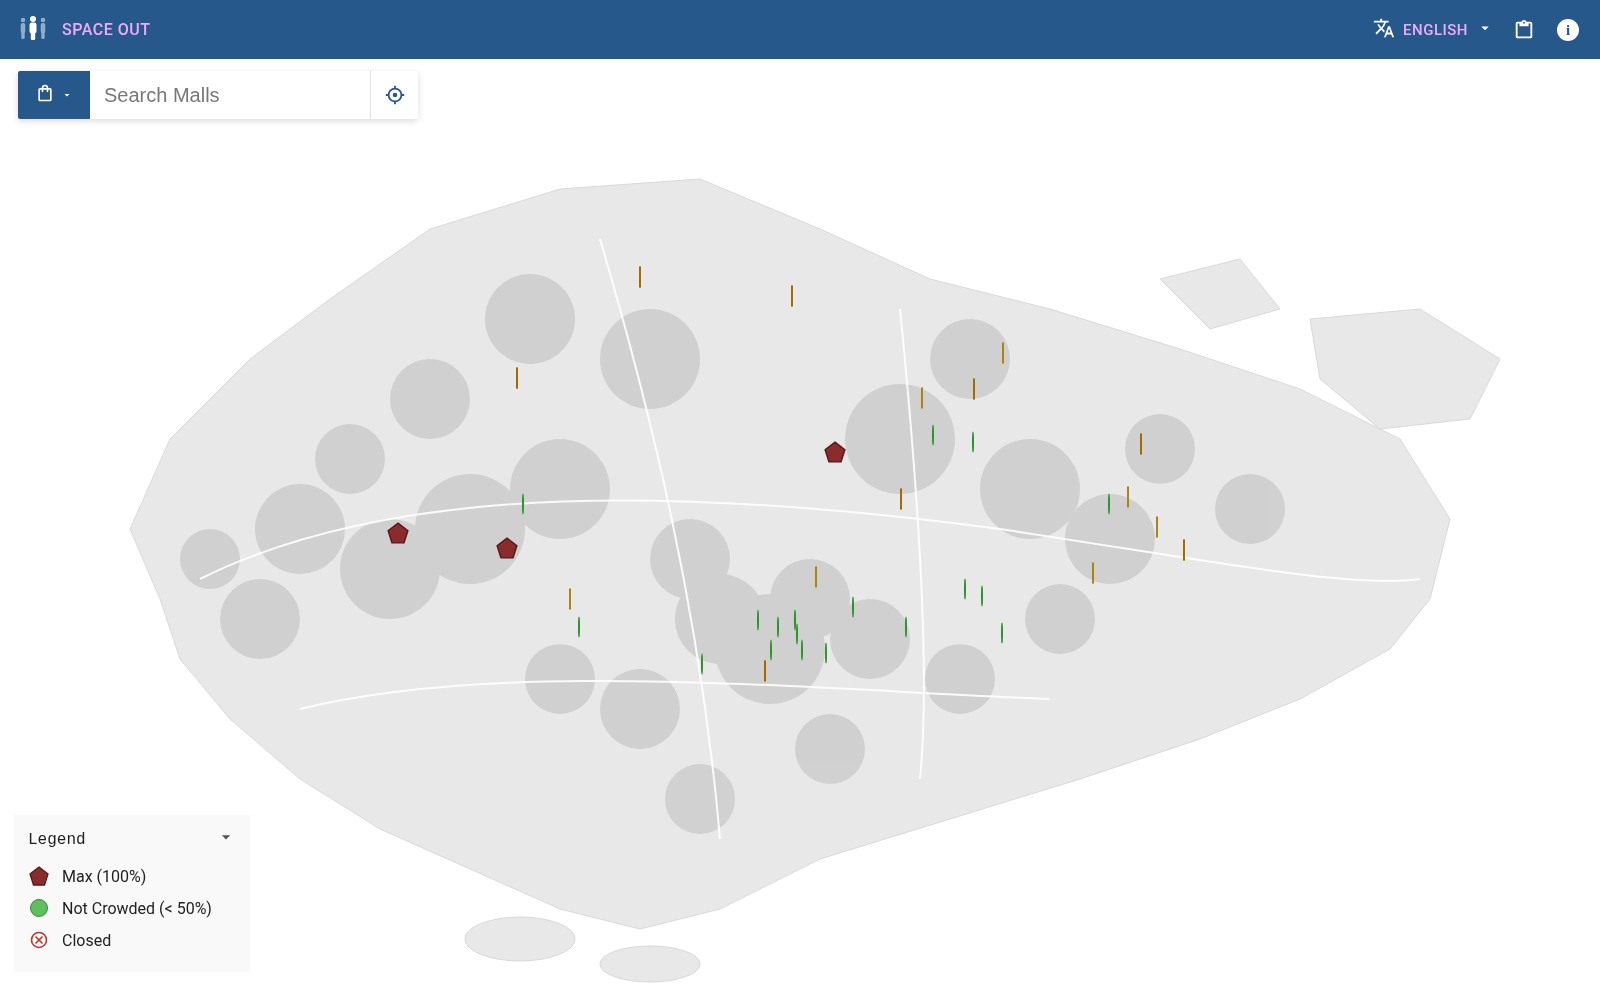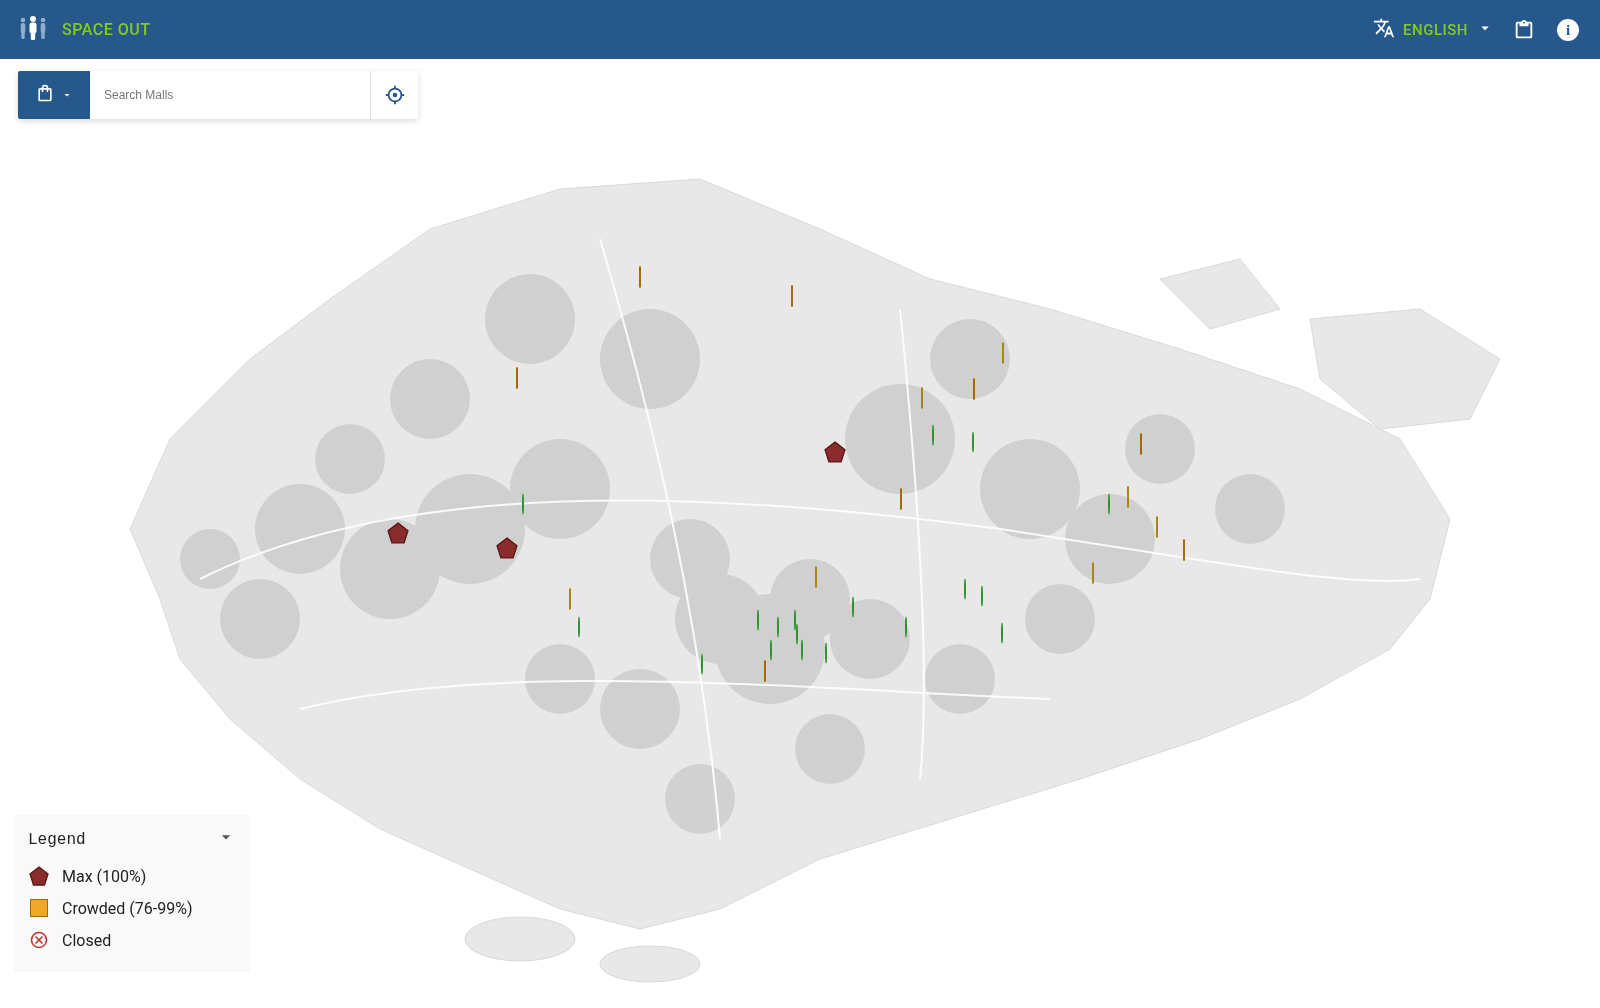--- a/index.html
+++ b/index.html
@@ -1,36 +1,36 @@
 <!DOCTYPE html>
 <html><head>
 <meta charset="utf-8">
 <style>
   * { box-sizing: border-box; margin: 0; padding: 0; }
   body { font-family: -apple-system, BlinkMacSystemFont, "Segoe UI", Roboto, Arial, sans-serif; width:1600px; height:1008px; overflow:hidden; background:#fff; }
 
   
-  .header { display:flex; align-items:center; justify-content:space-between; background:#26588b; color:#84cc16; height:59px; padding:0 18px; }
+  .header { display:flex; align-items:center; justify-content:space-between; background:#26588b; color:#f0abfc; height:59px; padding:0 18px; }
   .brand { display:flex; align-items:center; gap:14px; }
   .brand-title { font-weight:500; letter-spacing:0.5px; font-size:16px; }
   .header-right { display:flex; align-items:center; gap:16px;text-align:right; }
   .lang { display:flex; align-items:center; gap:8px; cursor:pointer; }
   .lang span { font-weight:500; font-size:15px; letter-spacing:0.5px; }
   .icon-btn { display:flex; align-items:center; justify-content:center; width:28px; height:28px; cursor:pointer; border-radius:50%; }
 
   
   .map-wrap { position:relative; width:100%; height:calc(1008px - 59px); background:#fff; }
   .basemap { position:absolute; inset:0; }
   .markers { position:absolute; inset:0; pointer-events:none; }
 
   
   .search-box { position:absolute; top:12px; left:18px; display:flex; height:48px; box-shadow:0 2px 6px rgba(0,0,0,0.15); border-radius:2px; overflow:hidden; }
   .search-cat { display:flex; align-items:center; justify-content:center; gap:6px; width:72px; background:#26588b; cursor:pointer; }
   .search-input-wrap { display:flex; align-items:center; background:#fff; }
-  .search-input { border:none; outline:none; font-size:12px; color:#333; padding:0 14px; width:280px; height:100%; }
+  .search-input { border:none; outline:none; font-size:20px; color:#333; padding:0 14px; width:280px; height:100%; }
   .search-input::placeholder { color:#777; }
   .locate { display:flex; align-items:center; justify-content:center; width:48px; border-left:1px solid #e0e0e0; cursor:pointer; }
 
   
   .legend { position:absolute; left:14px; bottom:36px; width:236px; background:rgba(248,248,248,0.92); padding:12px 14px 16px; font-size:16px; color:#222; }
   .legend-header { display:flex; align-items:center; justify-content:space-between; margin-bottom:8px; cursor:pointer;font-family:Liberation Mono, monospace; }
   .legend-title { font-size:16px; }
   .legend ul { list-style:none; }
   .legend li { display:flex; align-items:center; gap:12px; padding:5px 0; }
   .sym { width:22px; height:22px; display:flex; align-items:center; justify-content:center; }
@@ -240,23 +240,23 @@
       <li>
         <span class="sym">
             <svg width="20" height="20" viewBox="0 0 20 20">
               <polygon points="10,1 19,8 15.5,19 4.5,19 1,8" fill="#8a2c2c" stroke="#5a1818" stroke-width="1.3"></polygon>
             </svg>
           </span>
         <span>Max (100%)</span>
       </li>
       <li>
         <span class="sym">
-            <span class="shape-square"></span>
+            <span class="shape-circle"></span>
           </span>
-        <span>Crowded (76-99%)</span>
+        <span>Not Crowded (&lt; 50%)</span>
       </li>
       <li>
         <span class="sym">
             <svg width="18" height="18" viewBox="0 0 18 18">
               <circle cx="9" cy="9" r="7.5" fill="none" stroke="#b33" stroke-width="1.6"></circle>
               <line x1="5.5" y1="5.5" x2="12.5" y2="12.5" stroke="#b33" stroke-width="1.6"></line>
               <line x1="12.5" y1="5.5" x2="5.5" y2="12.5" stroke="#b33" stroke-width="1.6"></line>
             </svg>
           </span>
         <span>Closed</span>

